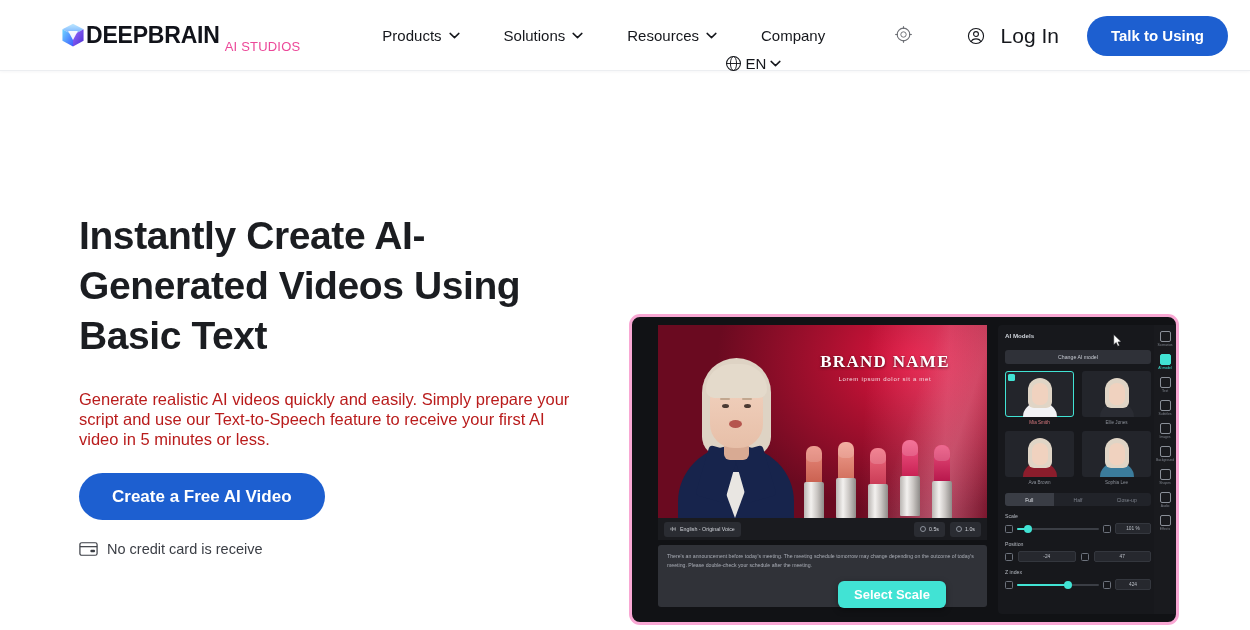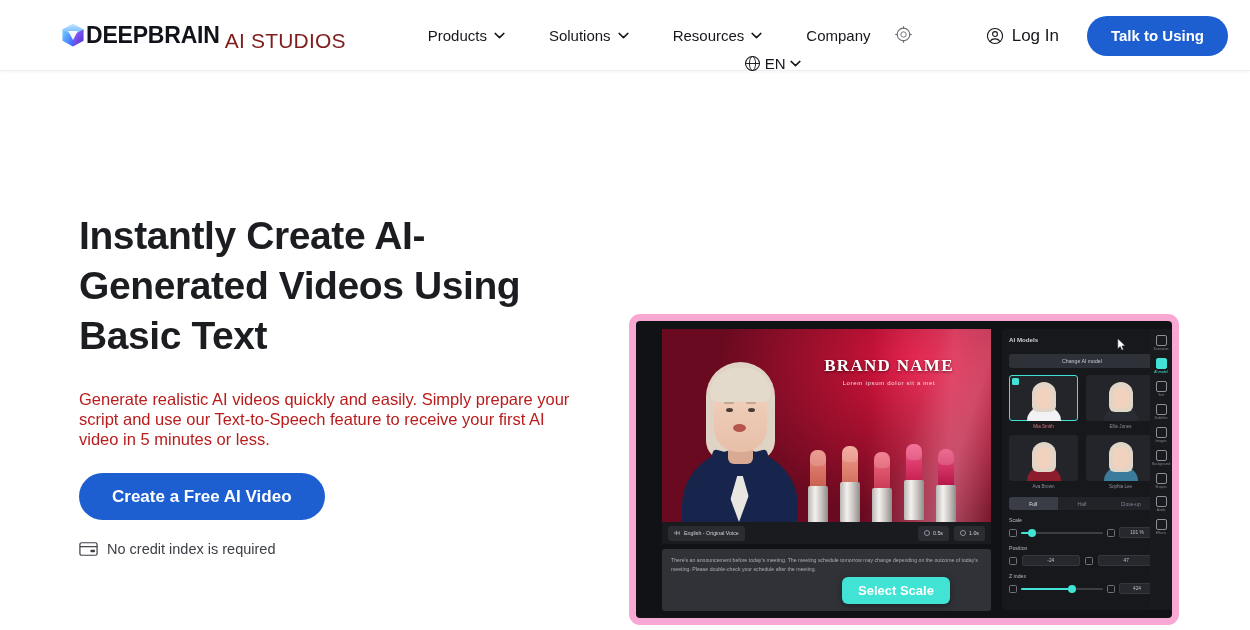--- a/index.html
+++ b/index.html
@@ -41,29 +41,29 @@
   }
   .brand-word {
     font-size: 23px;
     font-weight: 700;
     letter-spacing: -0.2px;
     color: #11131a;
     line-height: 1;
     white-space: nowrap;
   }
   .brand-sub {
-    font-size: 21px;
+    font-size: 13px;
     font-weight: 500;
     letter-spacing: 0.2px;
-    color: #7f1d1d;
+    color: #ec4899;
     line-height: 1;
     white-space: nowrap;
     margin-left: 5px;
     position: relative;
-    top: 5px;
+    top: 11px;
   }
 
   .nav {
     display: flex;
     align-items: center;
     margin-left: 60px;
     gap: 0px;
   }
   .nav-item {
     display: flex;
@@ -104,22 +104,22 @@
     color: #15171c;
     cursor: pointer;
     z-index: 5;
     margin-top: 34px;
   }
   .globe { width: 17px; height: 17px; display: block; }
 
   .login {
     display: flex;
     align-items: center;
-    gap: 8px;
-    font-size: 17px;
+    gap: 16px;
+    font-size: 21px;
     color: #15171c;
     cursor: pointer;
     padding: 0 14px;
     white-space: nowrap;
   }
   .avatar-ic { width: 18px; height: 18px; display: block; }
 
   .btn-sales {
     margin-left: 14px;
     background: #1d5fd0;
@@ -191,21 +191,21 @@
   
   .mock {
     position: absolute;
     left: 629px;
     top: 243px;
     width: 550px;
     height: 311px;
     background: #111215;
     border-radius: 11px;
     overflow: hidden;
-    border: 7px solid #f9a8d4;
+    border: 3px solid #f9a8d4;
   }
   .mock-inner {
     position: absolute;
     inset: 0;
     display: flex;
   }
 
   
   .stage-col {
     position: absolute;
@@ -812,21 +812,21 @@
   <div class="hero-left">
     <h1 class="hero-title">Instantly Create AI-Generated Videos Using Basic Text</h1>
     <p class="hero-sub">Generate realistic AI videos quickly and easily. Simply prepare your script and use our Text-to-Speech feature to receive your first AI video in 5 minutes or less.</p>
     <button class="btn-cta">Create a Free AI Video</button>
     <div class="nocard">
       <svg class="card-ic" viewBox="0 0 20 15">
         <rect x="0.8" y="0.8" width="18.4" height="13.4" rx="2" fill="none" stroke="#3b3e45" stroke-width="1.3"></rect>
         <line x1="0.8" y1="5" x2="19.2" y2="5" stroke="#3b3e45" stroke-width="1.3"></line>
         <rect x="12" y="8.4" width="5" height="2.6" rx="1.1" fill="#3b3e45"></rect>
       </svg>
-      <span>No credit index is required</span>
+      <span>No credit card is receive</span>
     </div>
   </div>
 
   <div class="mock">
     <div class="mock-inner">
 
       <div class="stage-col">
 
         <div class="stage">
           <div class="stage-bg"></div>

